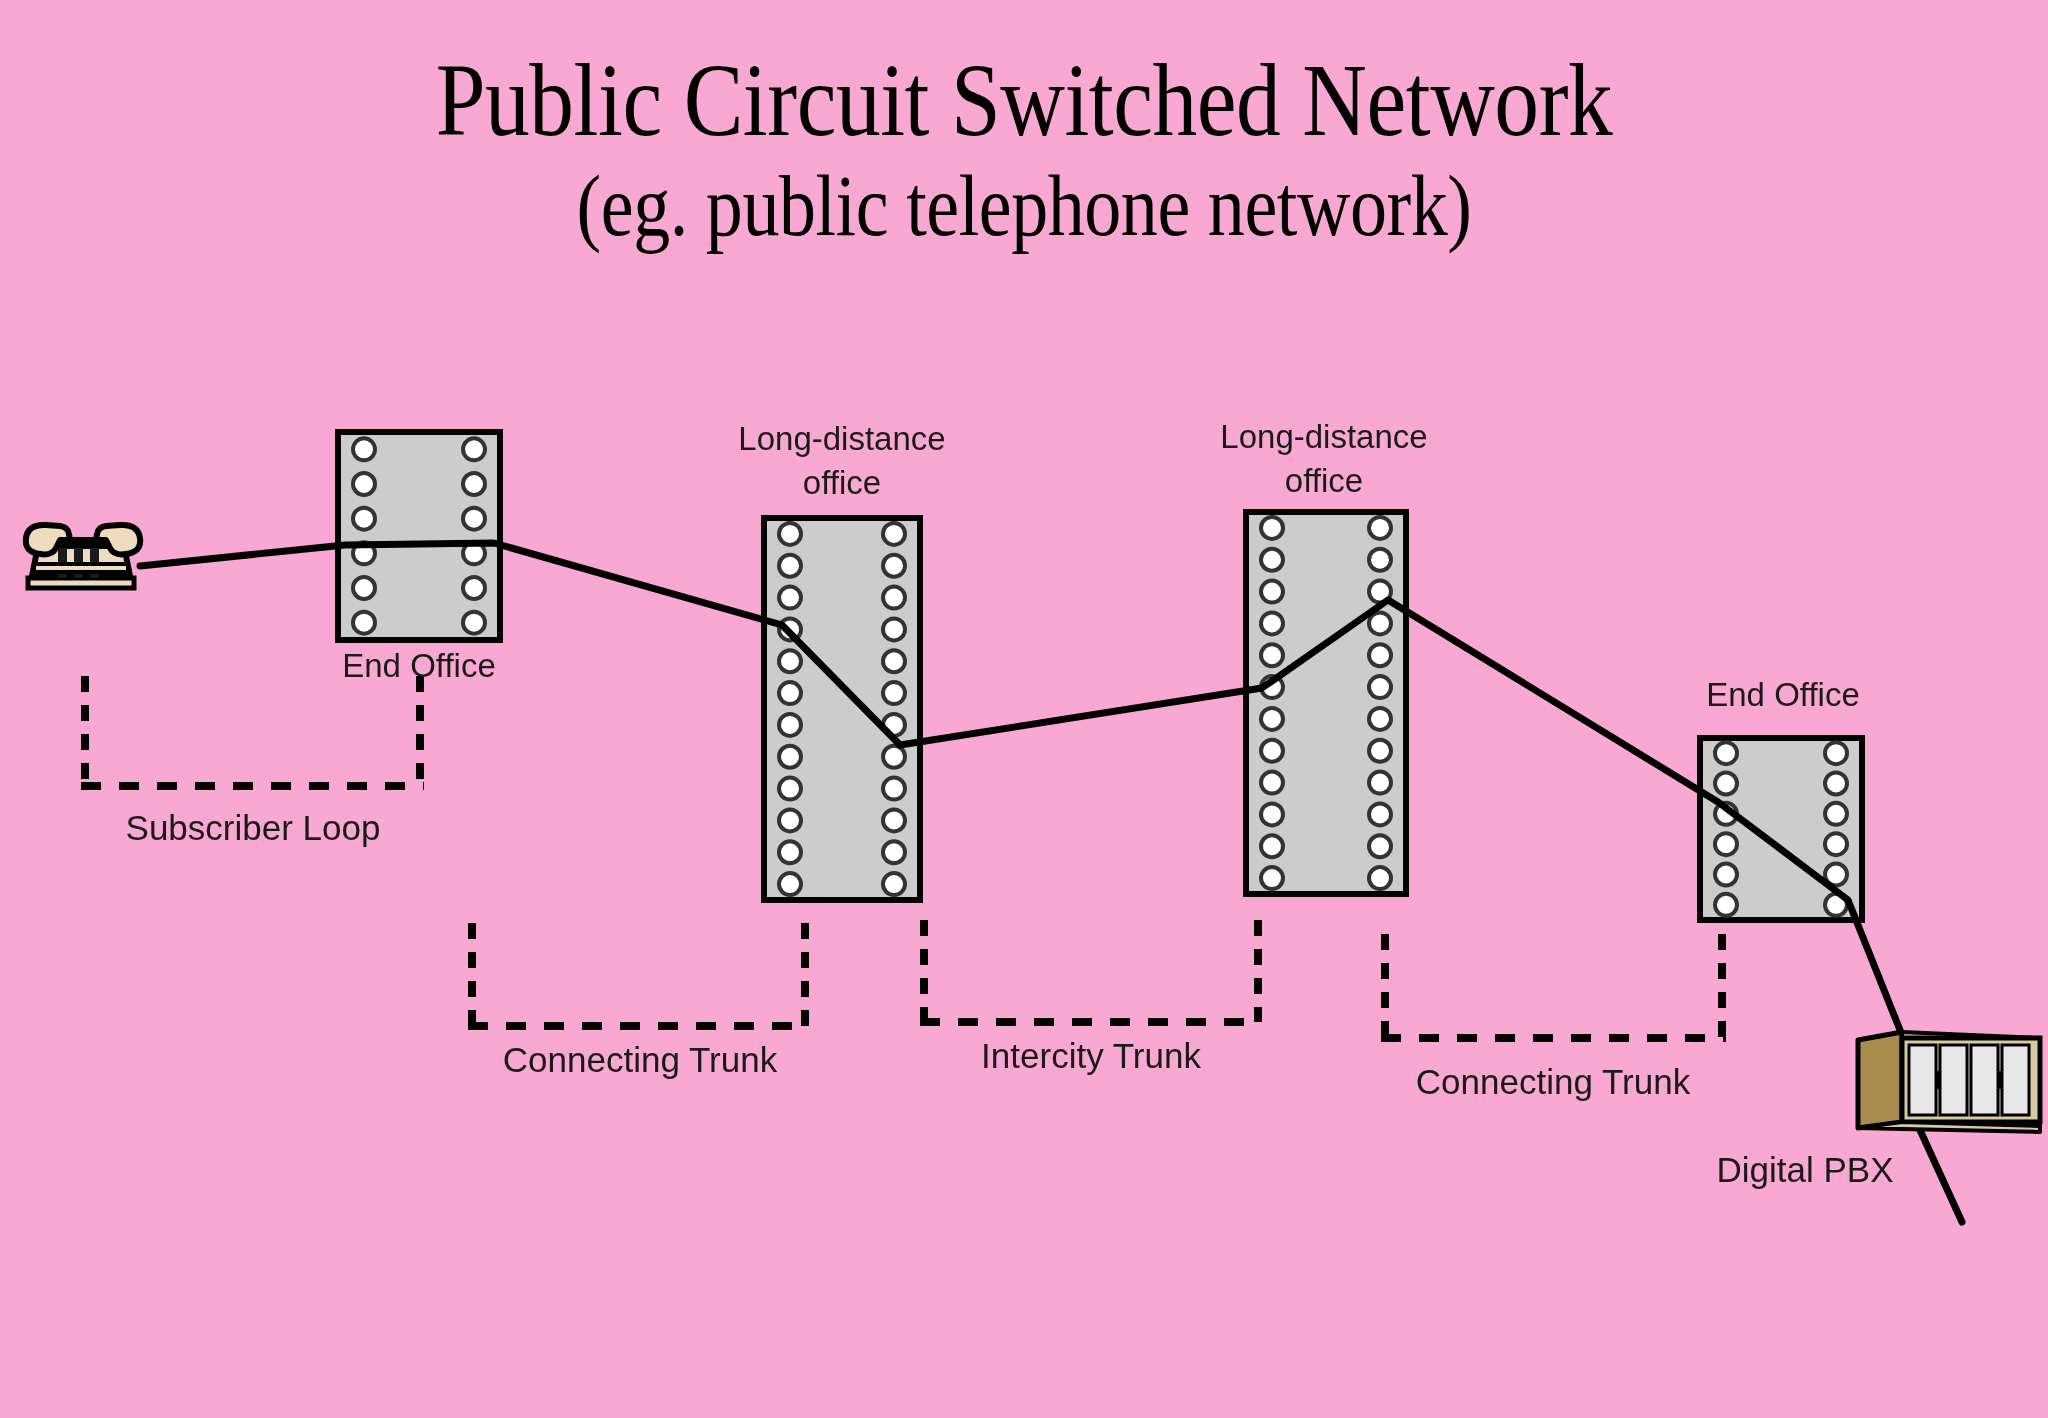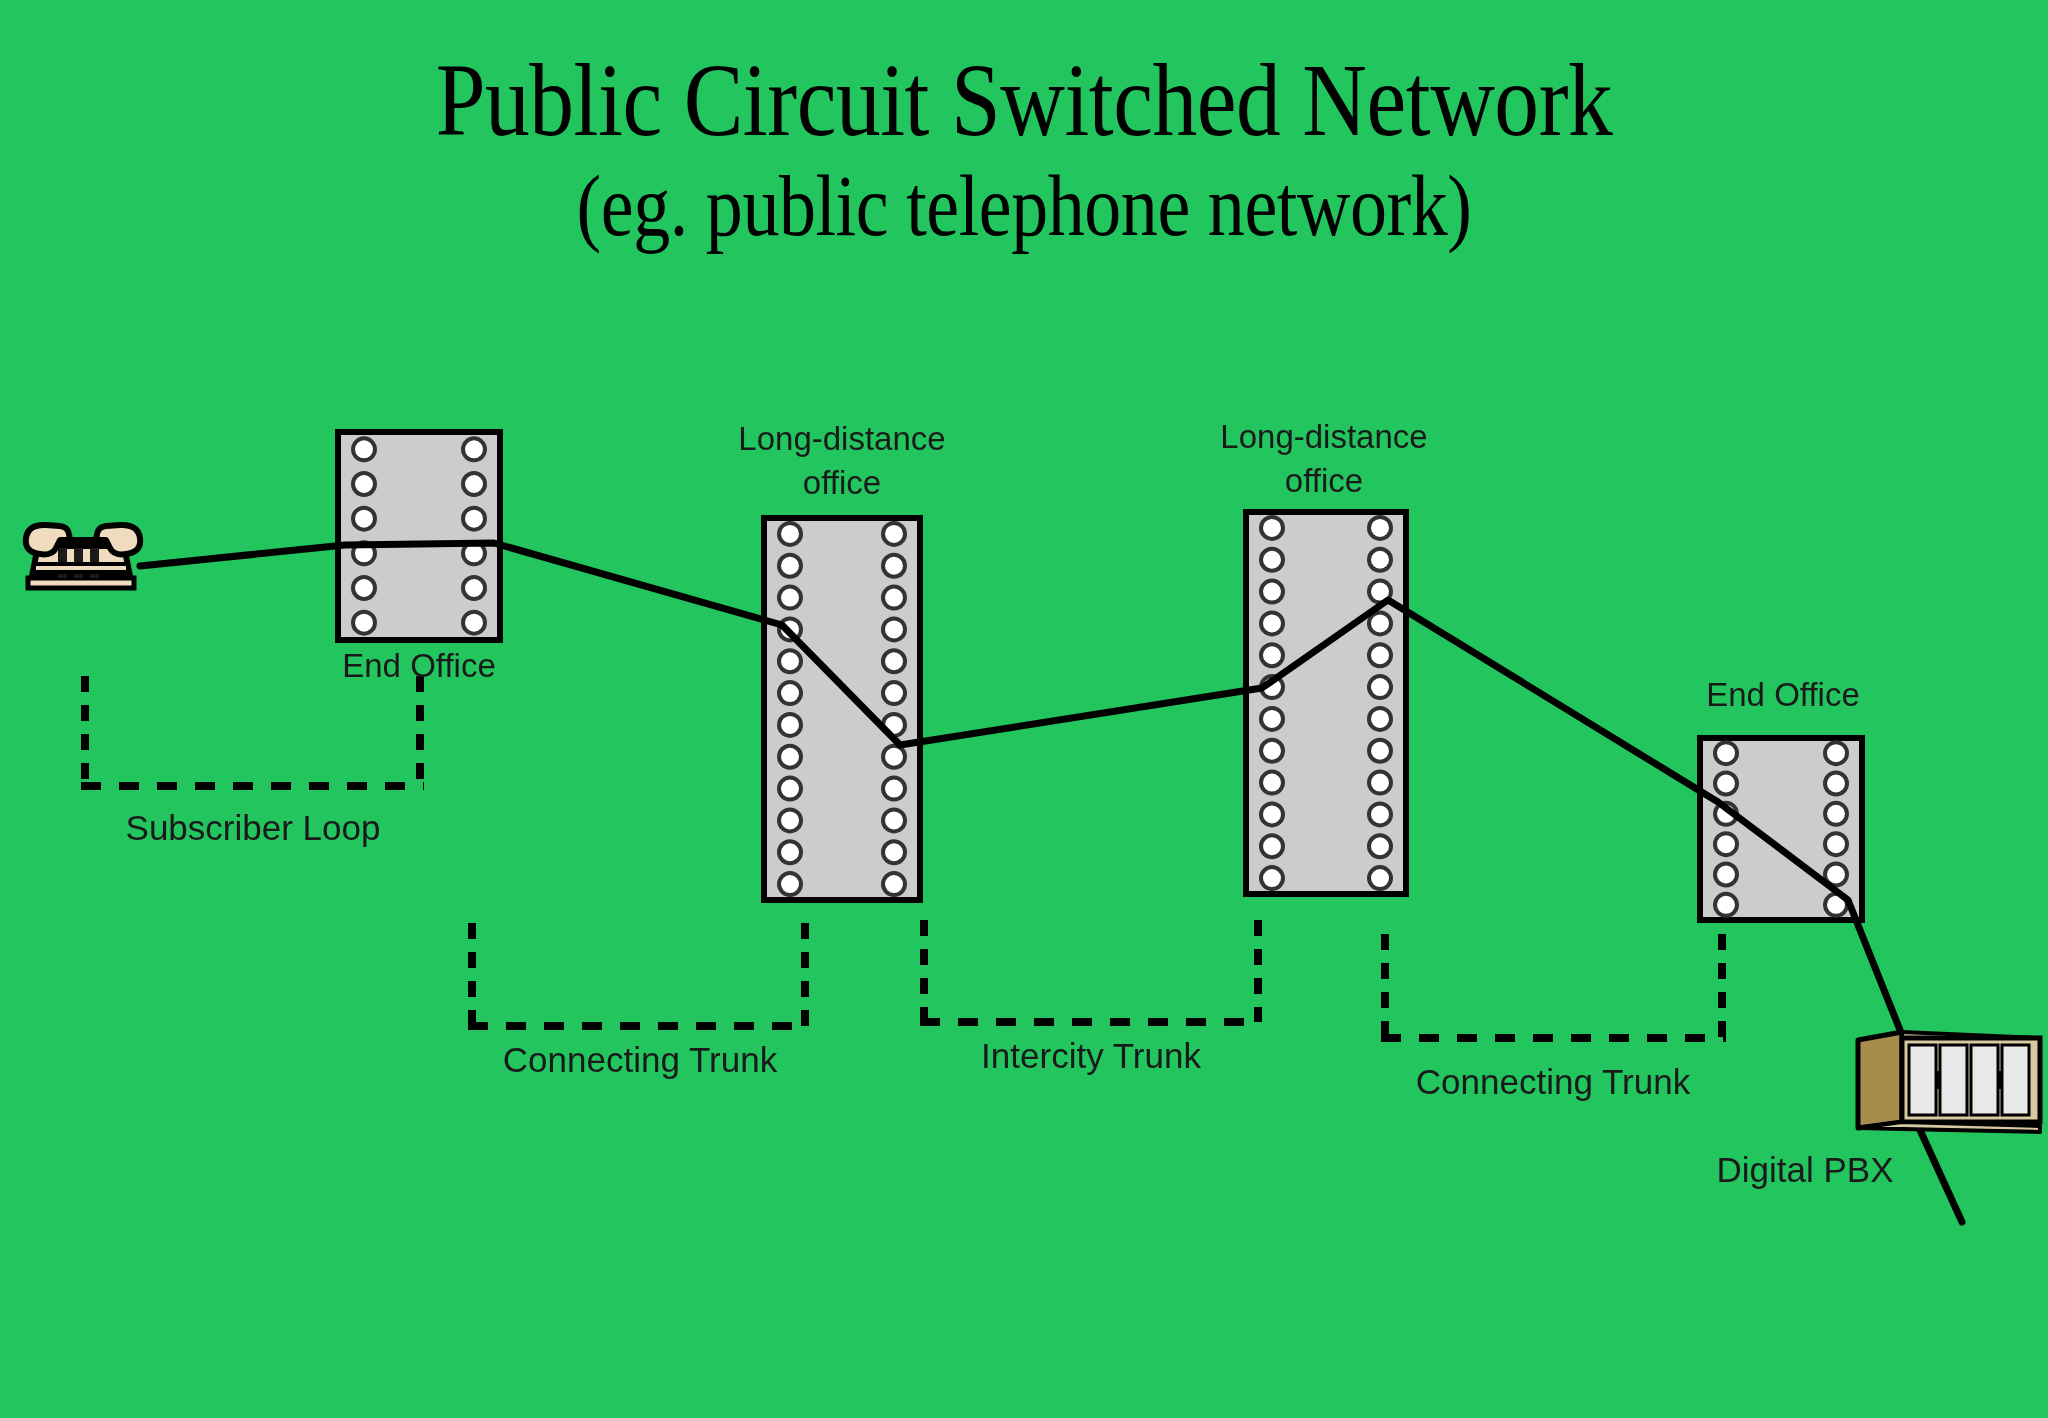--- a/index.html
+++ b/index.html
@@ -13,21 +13,21 @@
     height: 1418px;
     overflow: hidden;
     font-family: "Liberation Sans", sans-serif;
     position: relative;
   }
   #slide {
     position: absolute;
     left: 0; top: 0;
     width: 2048px;
     height: 1418px;
-    background: #22c55e;
+    background: #f9a8d4;
   }
   .title-block {
     position: absolute;
     left: 0;
     top: 44px;
     width: 2048px;
     text-align: center;
     pointer-events: none;
   }
   .title-line {

